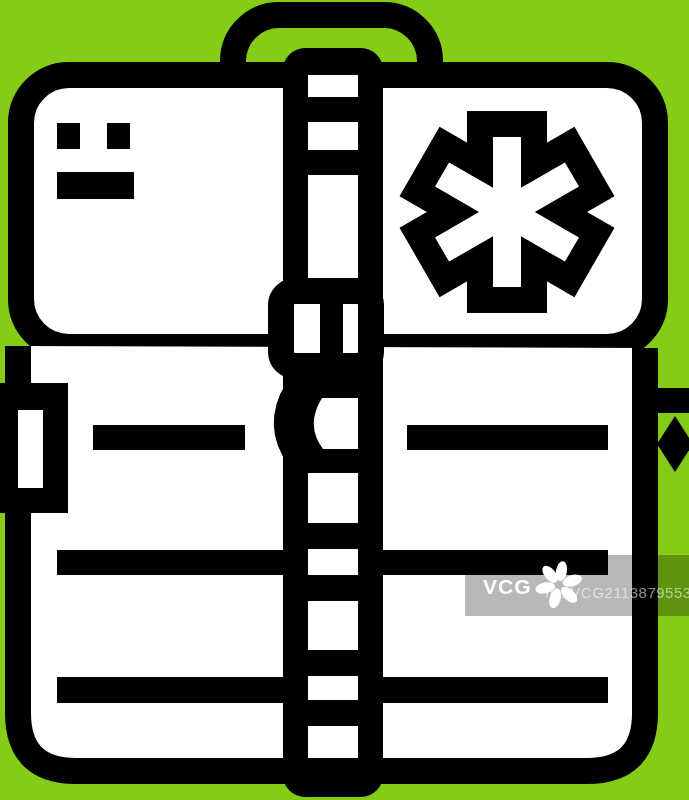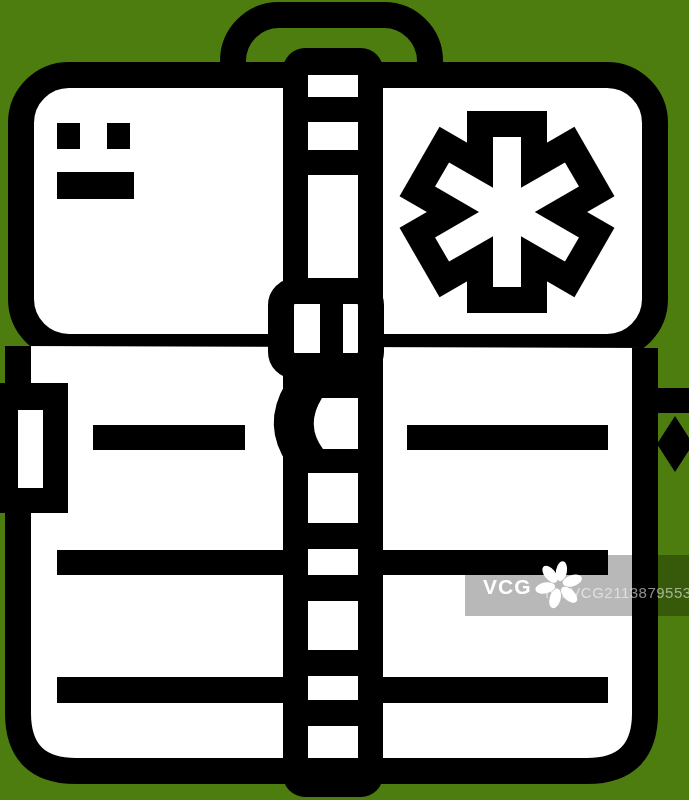--- a/index.html
+++ b/index.html
@@ -5,21 +5,21 @@
   html, body {
     margin: 0;
     padding: 0;
     background: #ffffff;
     font-family: "Liberation Sans", sans-serif;
   }
   .stage {
     position: relative;
     width: 689px;
     height: 800px;
-    background: #4d7c0f;
+    background: #84cc16;
     overflow: hidden;
   }
   .stage svg {
     display: block;
     width: 689px;
     height: 800px;
     color: #000000;
   }
   .wm-logo-text {
     font-family: "Liberation Sans", sans-serif;

